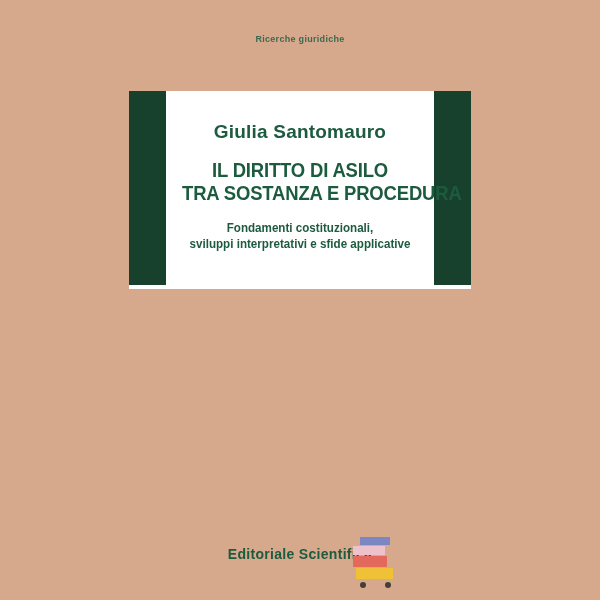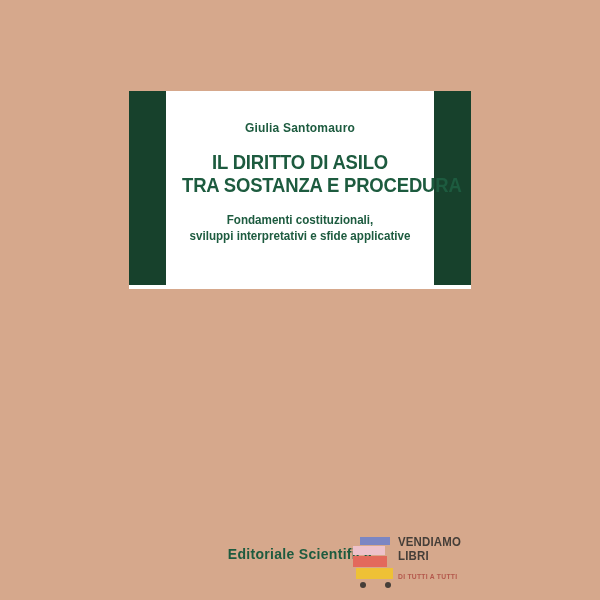--- a/index.html
+++ b/index.html
@@ -55,21 +55,21 @@
   .band-left{left:0;}
   .band-right{right:0;}
   .cover-content{
     position:absolute;
     left:37px;right:37px;top:0;bottom:0;
     text-align:center;
     color:var(--green_text);
   }
   .author{
     margin-top:30px;
-    font-size:12px;
+    font-size:19px;
     font-weight:700;
     letter-spacing:0.2px;
   }
   .title{
     margin-top:15px;
     font-size:21px;
     font-weight:800;
     line-height:23px;
     letter-spacing:-0.2px;
     transform:scaleX(0.88);
@@ -137,20 +137,21 @@
     letter-spacing:0.3px;
     transform:scaleX(0.9);
     transform-origin:left center;
     white-space:nowrap;
   }
 </style>
 </head>
 <body>
 
 <div class="series-block">
+  <div class="series-name">Ricerche giuridiche</div>
 </div>
 
 <div class="cover">
   <div class="band band-left"></div>
   <div class="band band-right"></div>
   <div class="cover-content">
     <div class="author">Giulia Santomauro</div>
     <div class="title">
       <div>IL DIRITTO DI ASILO</div>
       <div>TRA SOSTANZA E PROCEDURA</div>
@@ -166,18 +167,13 @@
 
 <div class="vendiamo-logo">
   <div class="book-stack">
     <div class="book-bar bar-blue"></div>
     <div class="book-bar bar-pink"></div>
     <div class="book-bar bar-red"></div>
     <div class="book-bar bar-yellow"></div>
     <div class="wheel wheel-left"></div>
     <div class="wheel wheel-right"></div>
   </div>
-  <div class="logo-text">
-    <div class="logo-word">VENDIAMO</div>
-    <div class="logo-word">LIBRI</div>
-    <div class="logo-tagline">DI TUTTI A TUTTI</div>
-  </div>
 </div>
 
 </body></html>

